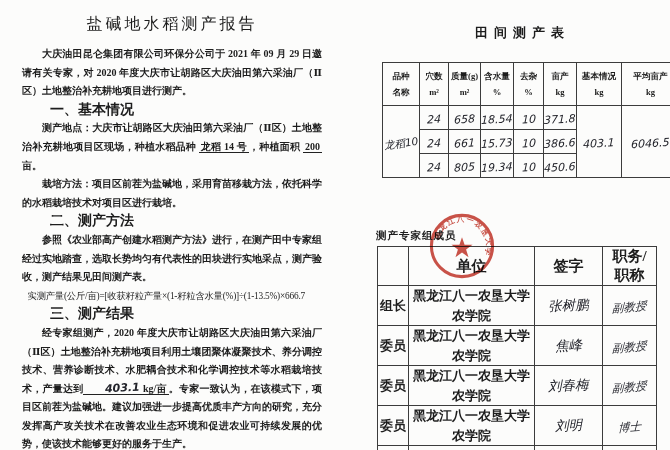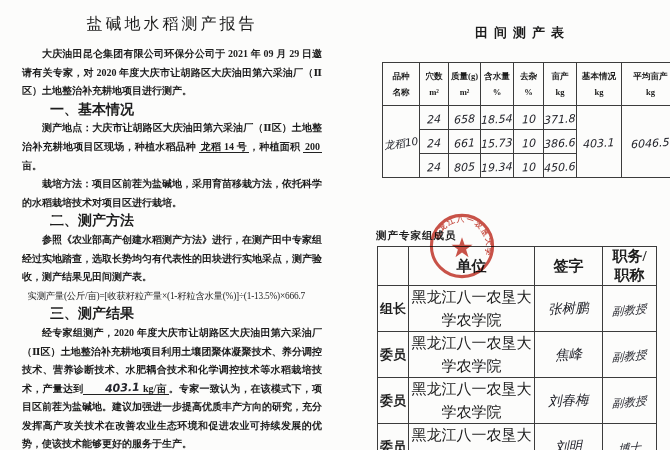--- a/index.html
+++ b/index.html
@@ -46,21 +46,21 @@
   .experts-label{
     position:absolute;left:368px;top:221px;margin:8px;
     font-size:10.5px;font-weight:bold;letter-spacing:1px;
   }
   .expert-table{position:absolute;left:377px;top:246px;width:279px;}
   .expert-table th,.expert-table td{
     border:1px solid #3c3c3c;padding:0 2px;text-align:center;vertical-align:middle;
   }
   .expert-table th{font-size:15px;font-weight:bold;height:26px;}
   .role-cell{font-size:13px;font-weight:bold;}
-  .unit-cell{font-size:15px;font-weight:normal;line-height:1.5;}
+  .unit-cell{font-size:13px;font-weight:bold;line-height:1.5;}
   .sig-cell span{display:inline-block;transform:rotate(-3deg);
     font-family:"DejaVu Sans",sans-serif;font-style:italic;font-size:13.5px;color:#1d1e26;}
   .title-cell span{display:inline-block;transform:rotate(-5deg) skewX(-6deg);
     font-family:"DejaVu Sans",sans-serif;font-style:italic;font-size:11.5px;color:#1d1e26;}
   .r1{height:32px;}.r2{height:32px;}.r3{height:30px;}.r4{height:30px;}.r5{height:44px;}
   
   .stamp{
     position:absolute;left:428px;top:212px;width:68px;height:68px;
     z-index:5;opacity:0.88;mix-blend-mode:multiply;pointer-events:none;
   }

